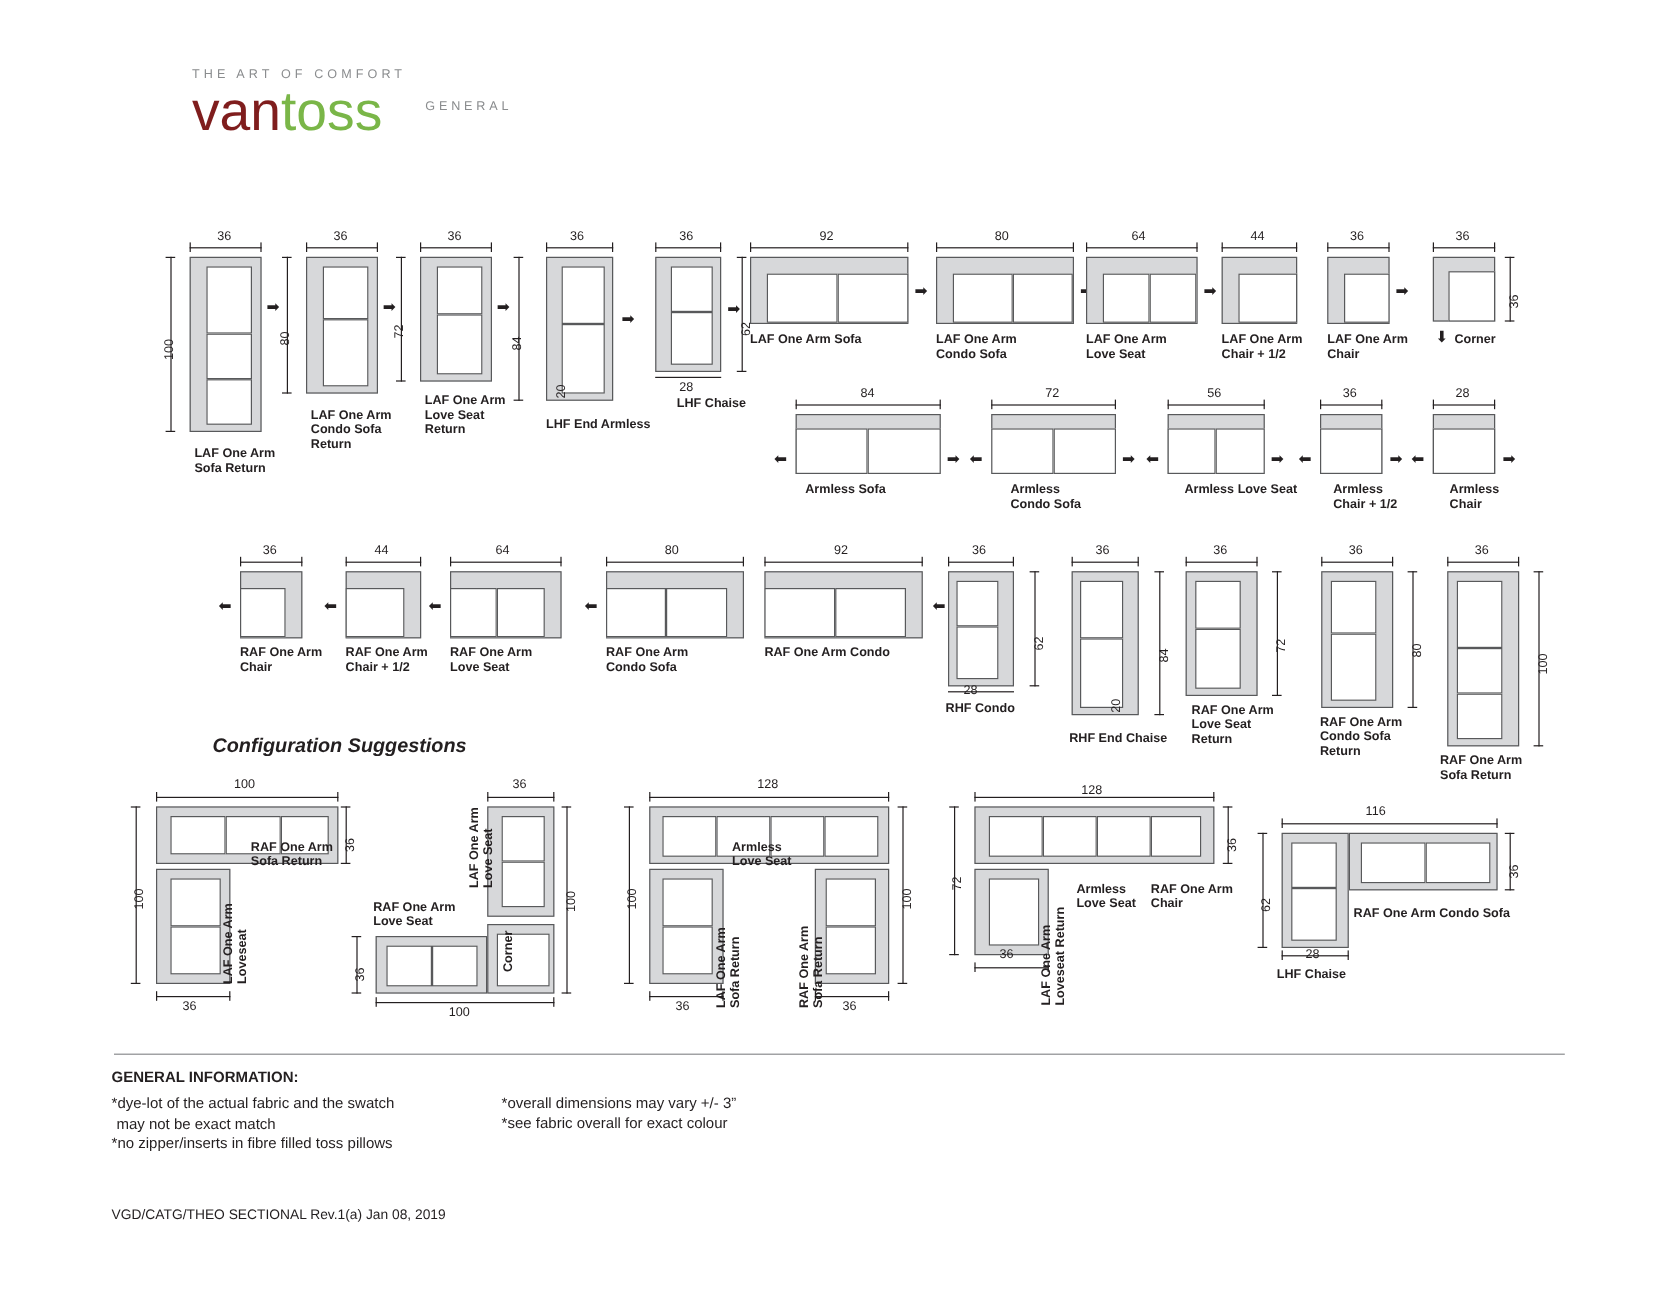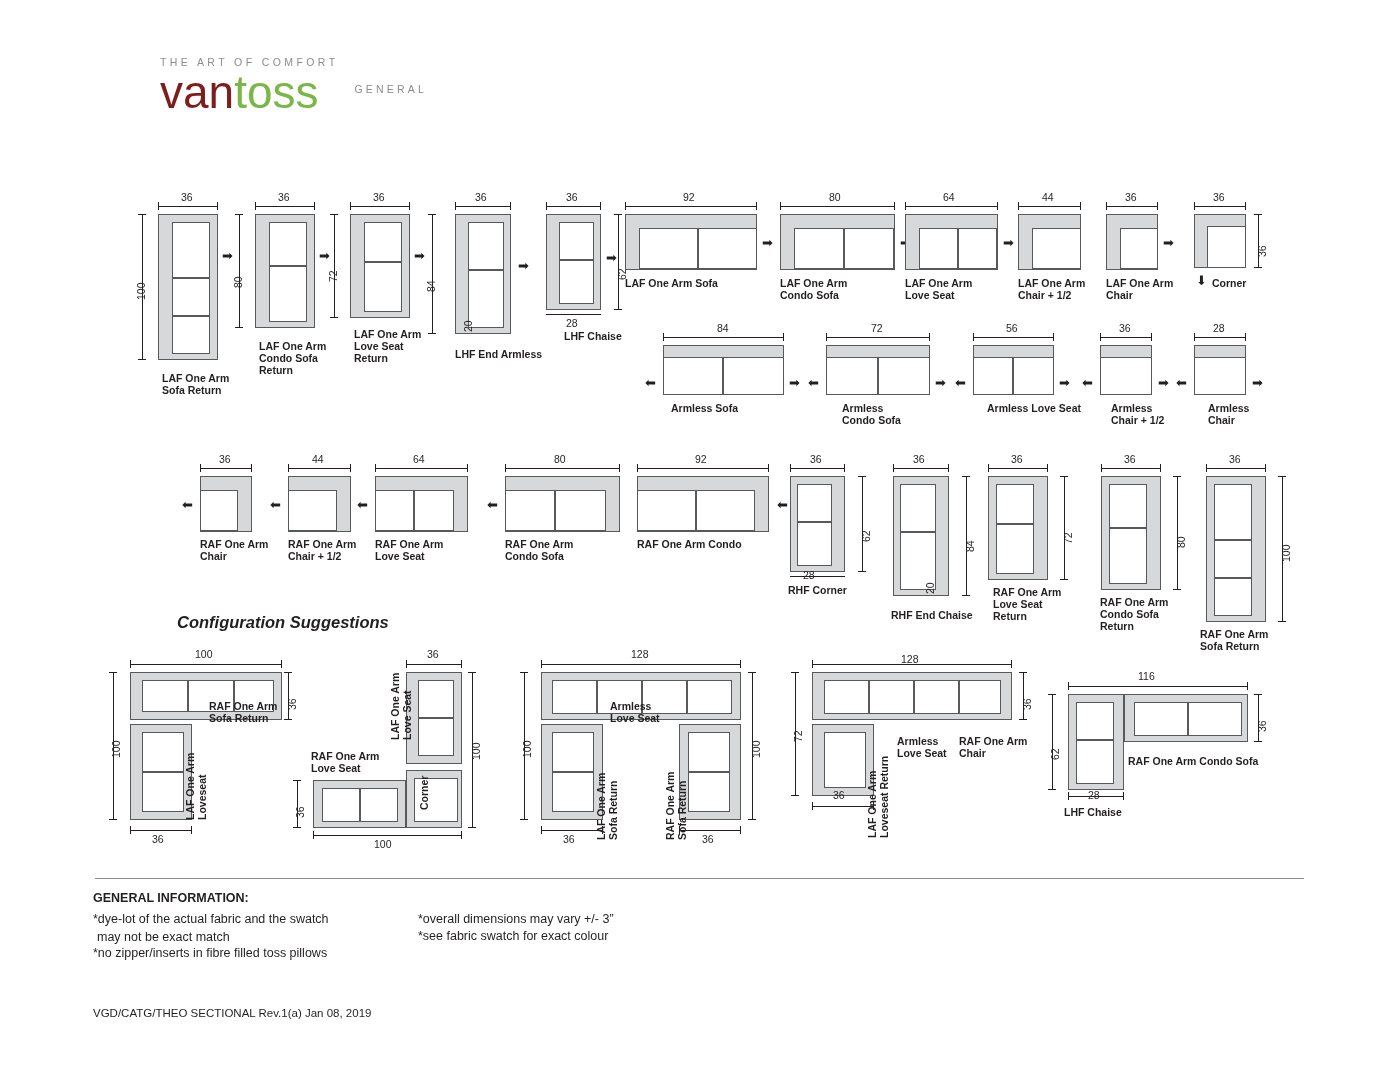--- a/index.html
+++ b/index.html
@@ -361,21 +361,21 @@
     <div class="dim" style="left:810px;top:453px;">36</div>
     <div class="frame" style="left:790px;top:476px;width:55px;height:96px;"></div>
     <div class="cushion" style="left:797px;top:484px;width:35px;height:38px;"></div>
     <div class="cushion" style="left:797px;top:522px;width:35px;height:44px;"></div>
     <div class="vline" style="left:862px;top:476px;height:96px;"></div>
     <div class="tickh" style="left:858px;top:476px;width:8px;"></div>
     <div class="tickh" style="left:858px;top:571px;width:8px;"></div>
     <div class="dimv" style="left:860px;top:542px;">62</div>
     <div class="hline" style="left:790px;top:576px;width:55px;"></div>
     <div class="dim" style="left:803px;top:569px;">28</div>
-    <div class="lbl" style="left:788px;top:584px;">RHF Corner</div>
+    <div class="lbl" style="left:788px;top:584px;">RHF Condo</div>
   </div>
 
   <div>
     <div class="hline" style="left:893px;top:468px;width:56px;"></div>
     <div class="tickv" style="left:893px;top:464px;height:8px;"></div>
     <div class="tickv" style="left:948px;top:464px;height:8px;"></div>
     <div class="dim" style="left:913px;top:453px;">36</div>
     <div class="frame" style="left:893px;top:476px;width:56px;height:120px;"></div>
     <div class="cushion" style="left:900px;top:484px;width:36px;height:48px;"></div>
     <div class="cushion" style="left:900px;top:532px;width:36px;height:58px;"></div>
@@ -633,16 +633,16 @@
     <div class="lbl" style="left:1128px;top:755px;">RAF One Arm Condo Sofa</div>
     <div class="lbl" style="left:1064px;top:806px;">LHF Chaise</div>
   </div>
 
   <div class="sep"></div>
   <div class="gen-title">GENERAL INFORMATION:</div>
   <div class="gen-l1">*dye-lot of the actual fabric and the swatch</div>
   <div class="gen-l2">may not be exact match</div>
   <div class="gen-l3">*no zipper/inserts in fibre filled toss pillows</div>
   <div class="gen-r1">*overall dimensions may vary +/- 3”</div>
-  <div class="gen-r2">*see fabric swatch for exact colour</div>
+  <div class="gen-r2">*see fabric overall for exact colour</div>
   <div class="footer">VGD/CATG/THEO SECTIONAL Rev.1(a) Jan 08, 2019</div>
 
 </div>
 
 </body></html>

